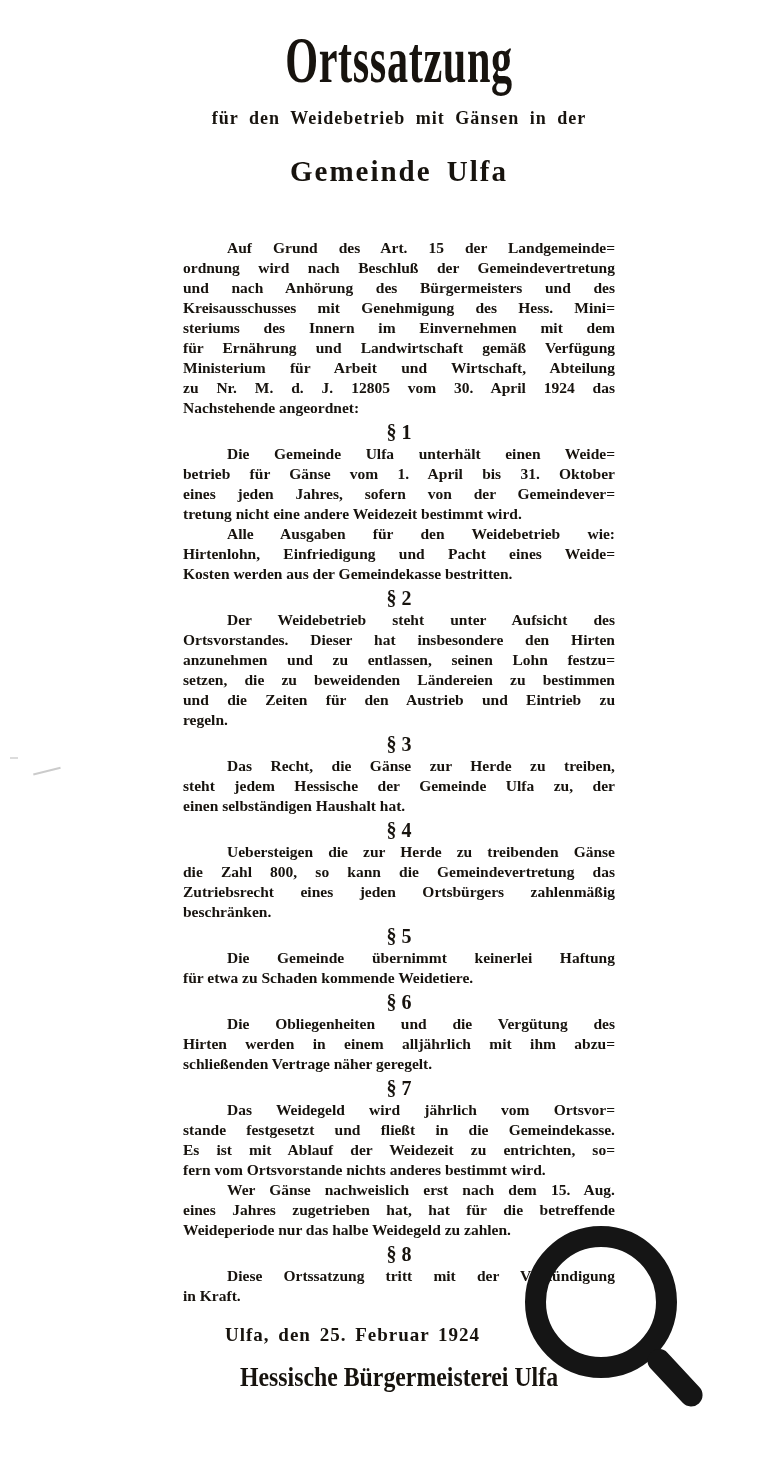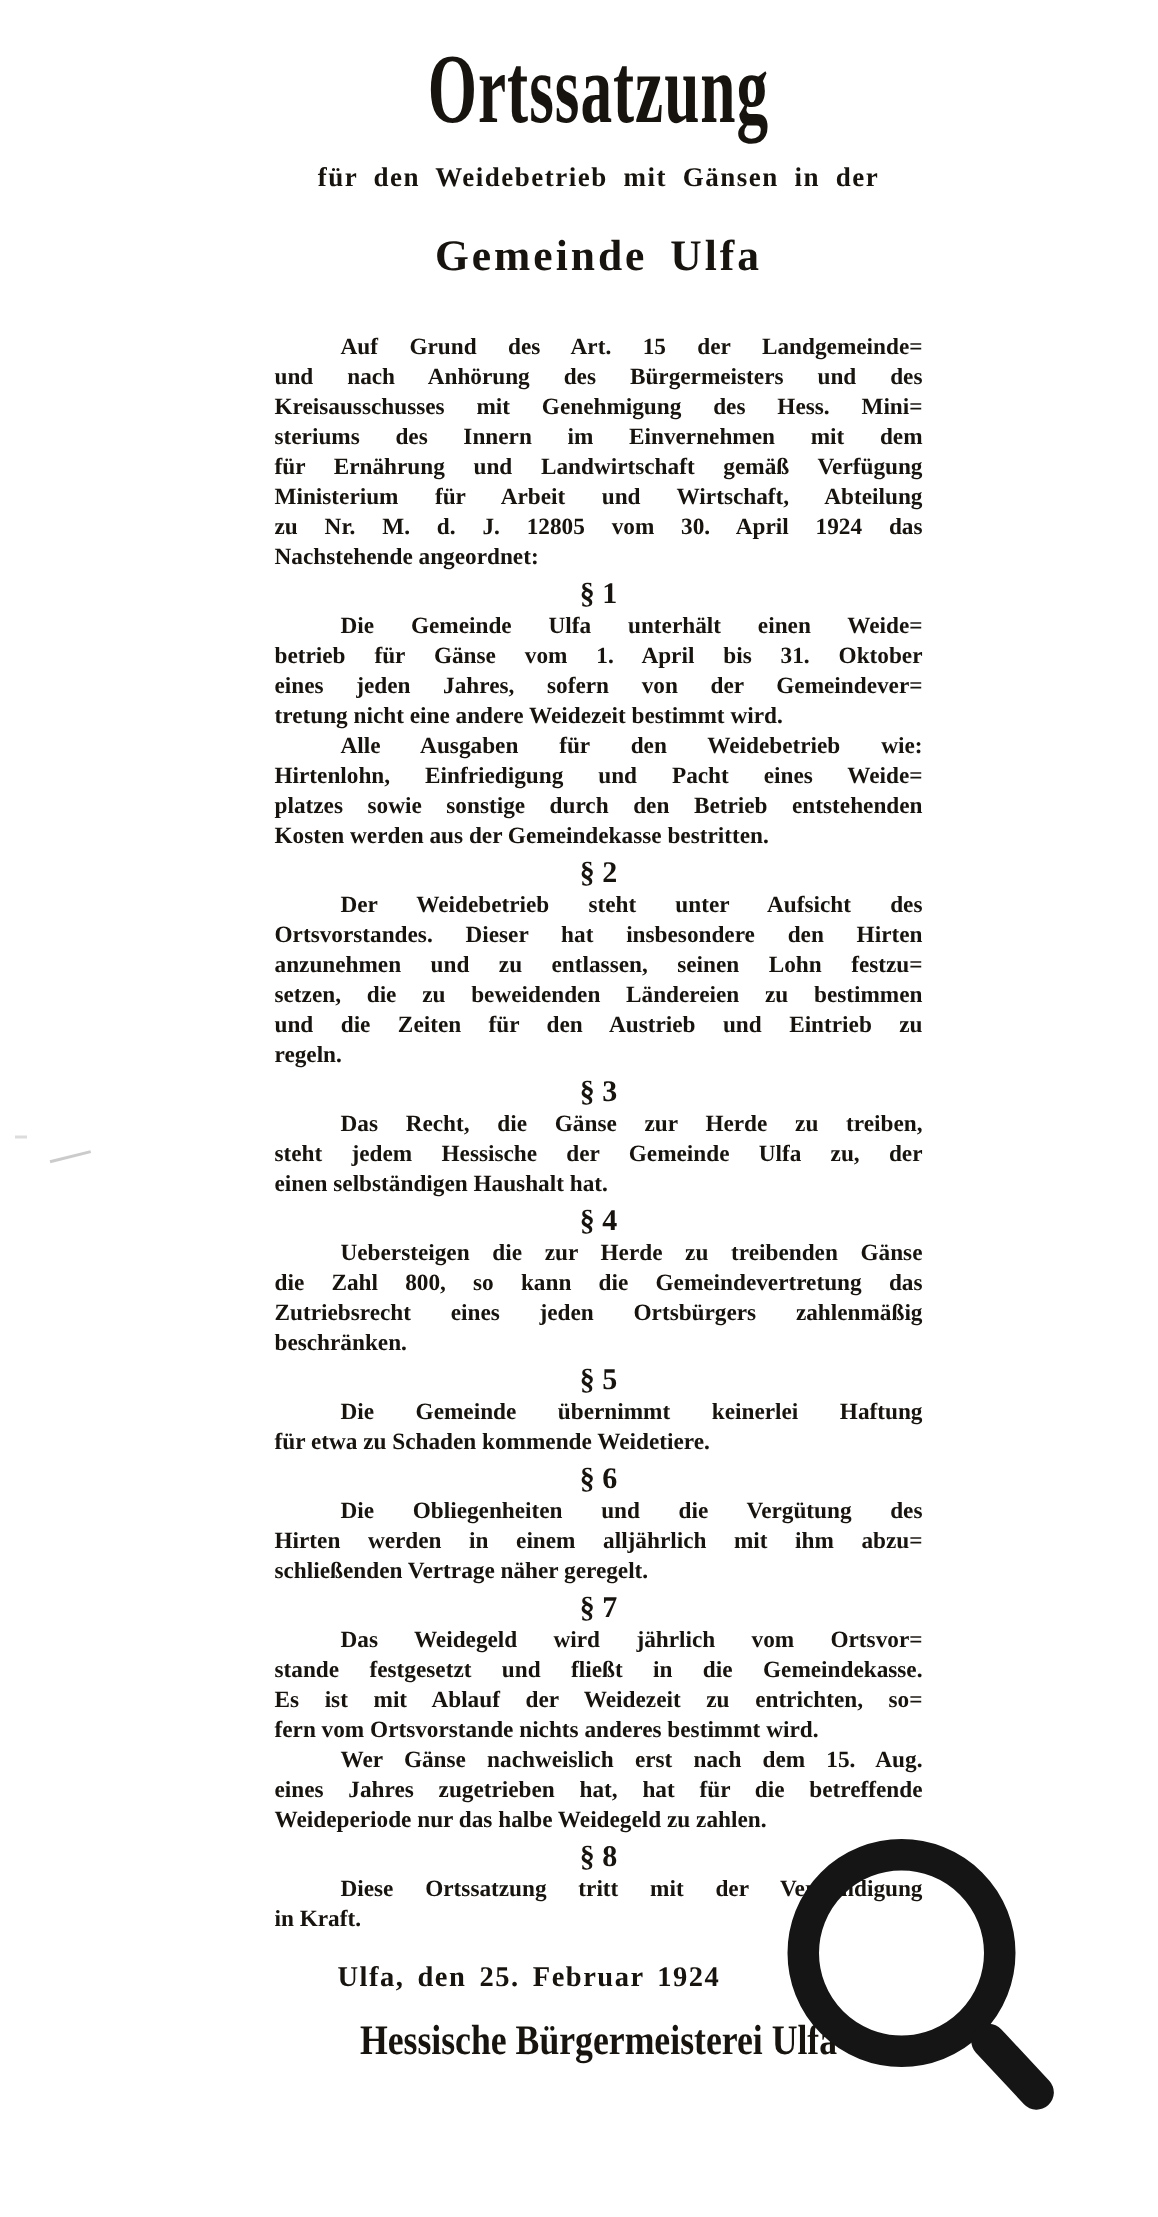--- a/index.html
+++ b/index.html
@@ -38,21 +38,21 @@
     white-space: nowrap;
   }
   .doc-subtitle2 {
     margin-top: 24px;
     font-size: 29px;
     line-height: 33px;
     text-align: center;
     letter-spacing: 2px;
     word-spacing: 6px;
   }
-  .intro { margin-top: 34px; }
+  .intro { margin-top: 50px; }
   .bline {
     font-size: 15.5px;
     line-height: 20px;
     text-align: justify;
     text-align-last: justify;
   }
   .bline.first { text-indent: 44px; }
   .bline.last { text-align-last: left; }
   .sec-head {
     font-size: 20px;
@@ -132,41 +132,41 @@
 <body>
 
 <div class="page" style="color: rgb(23, 19, 14);">
   <div class="column">
     <div class="doc-title">Ortssatzung</div>
     <div class="doc-subtitle1">für den Weidebetrieb mit Gänsen in der</div>
     <div class="doc-subtitle2">Gemeinde Ulfa</div>
 
     <div class="intro" id="intro">
         <div class="bline first">Auf Grund des Art. 15 der Landgemeinde=</div>
+        <div class="bline">ordnung wird nach Beschluß der Gemeindevertretung</div>
         <div class="bline">und nach Anhörung des Bürgermeisters und des</div>
         <div class="bline">Kreisausschusses mit Genehmigung des Hess. Mini=</div>
         <div class="bline">steriums des Innern im Einvernehmen mit dem</div>
         <div class="bline">für Ernährung und Landwirtschaft gemäß Verfügung</div>
         <div class="bline">Ministerium für Arbeit und Wirtschaft, Abteilung</div>
         <div class="bline">zu Nr. M. d. J. 12805 vom 30. April 1924 das</div>
         <div class="bline last">Nachstehende angeordnet:</div>
       </div>
 
     <div id="sections">
         <div class="sec-head">§ 1</div>
         <div>
           <div class="bline first">Die Gemeinde Ulfa unterhält einen Weide=</div>
           <div class="bline">betrieb für Gänse vom 1. April bis 31. Oktober</div>
           <div class="bline">eines jeden Jahres, sofern von der Gemeindever=</div>
           <div class="bline last">tretung nicht eine andere Weidezeit bestimmt wird.</div>
         </div>
         <div>
           <div class="bline first">Alle Ausgaben für den Weidebetrieb wie:</div>
           <div class="bline">Hirtenlohn, Einfriedigung und Pacht eines Weide=</div>
-          <div class="bline">platzes sowie sonstige durch den Betrieb entstehenden</div>
           <div class="bline last">Kosten werden aus der Gemeindekasse bestritten.</div>
         </div>
         <div class="sec-head">§ 2</div>
         <div>
           <div class="bline first">Der Weidebetrieb steht unter Aufsicht des</div>
           <div class="bline">Ortsvorstandes.  Dieser hat insbesondere den Hirten</div>
           <div class="bline">anzunehmen und zu entlassen, seinen Lohn festzu=</div>
           <div class="bline">setzen, die zu beweidenden Ländereien zu bestimmen</div>
           <div class="bline">und die Zeiten für den Austrieb und Eintrieb zu</div>
           <div class="bline last">regeln.</div>

